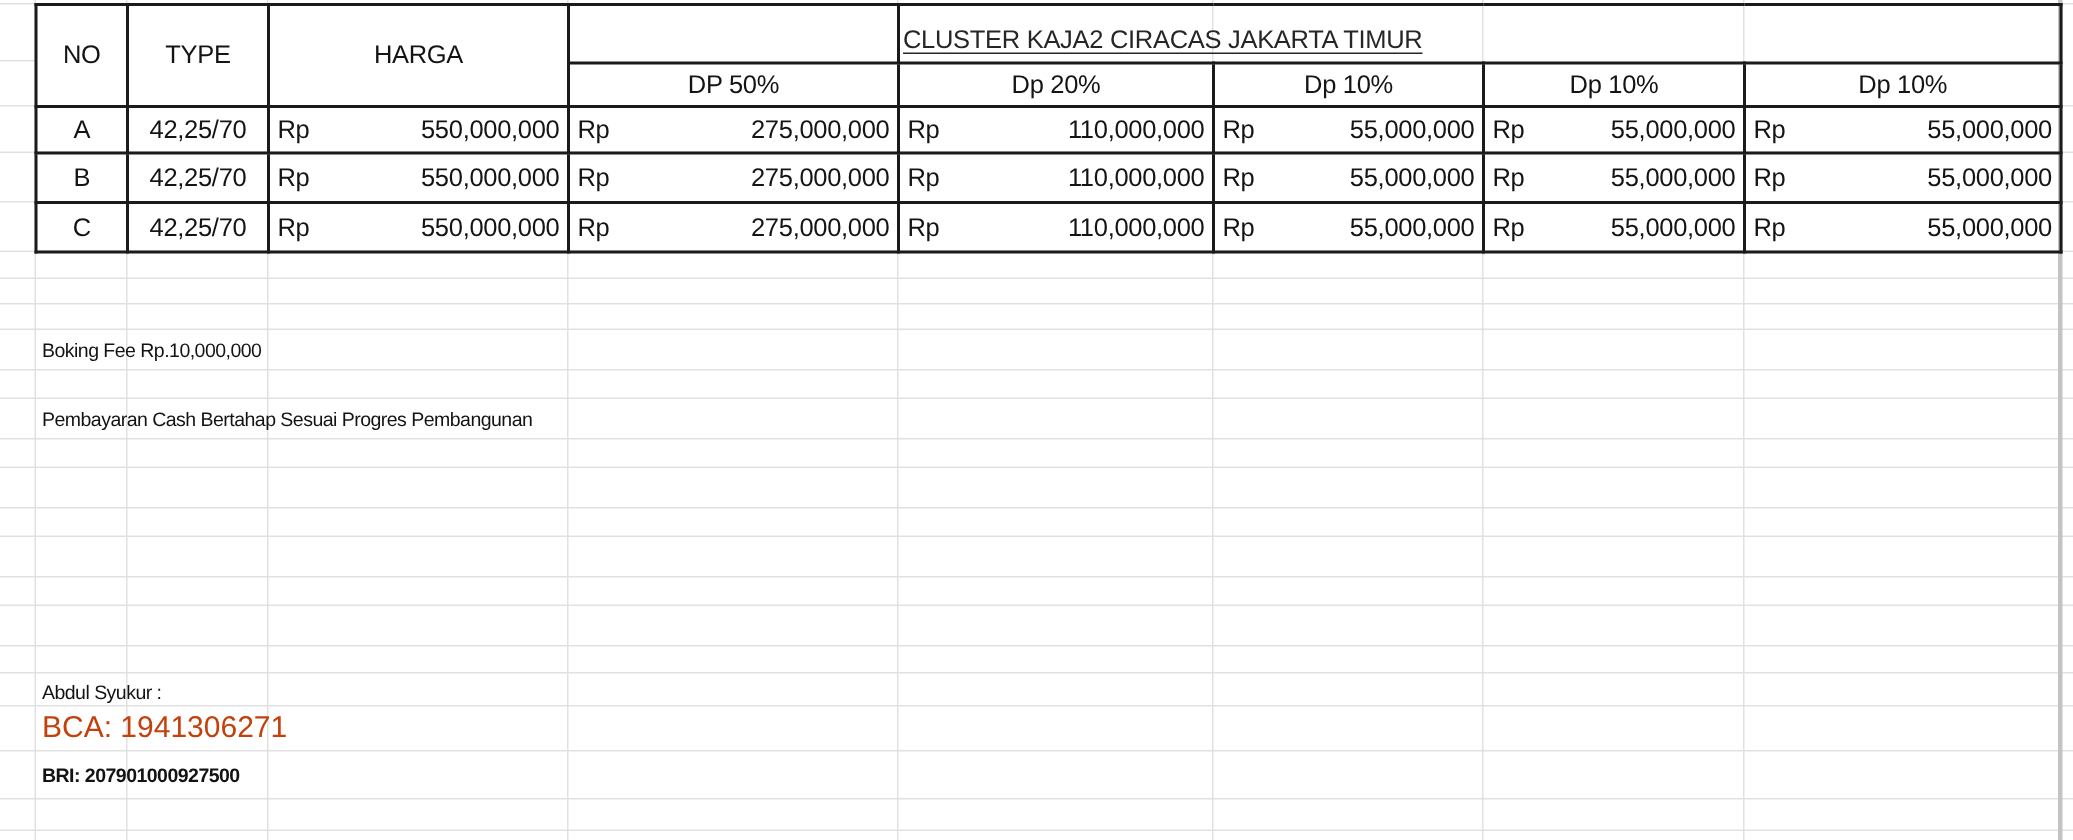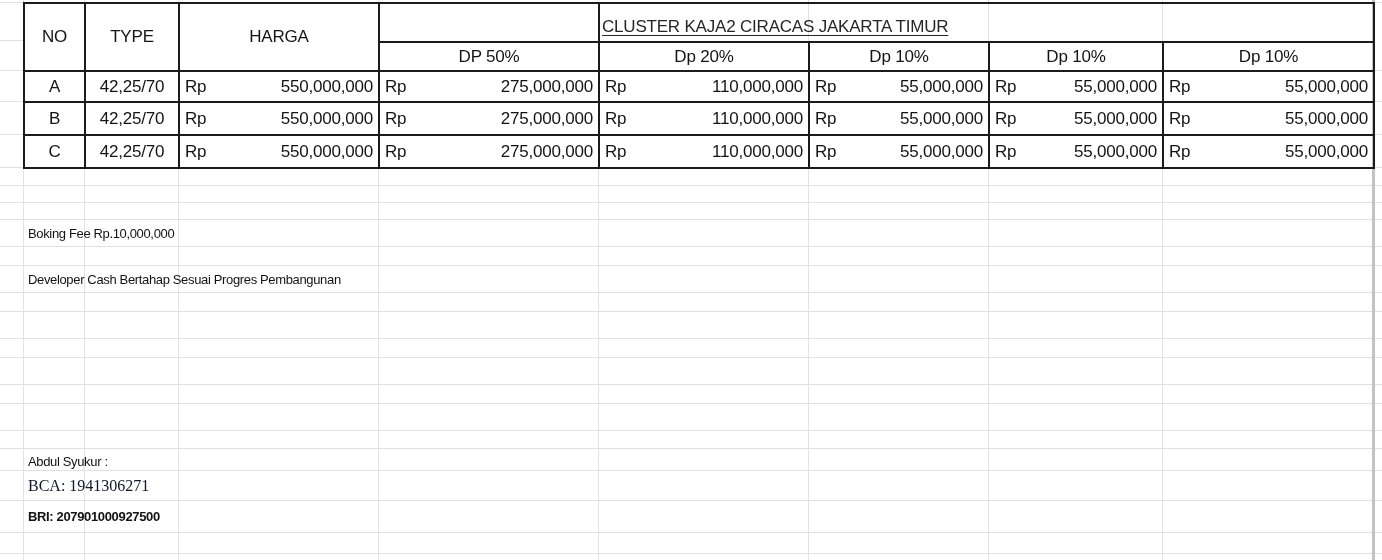--- a/index.html
+++ b/index.html
@@ -48,21 +48,21 @@
   tr.r-dp{height:29px;}
   tr.r-a{height:31px;}
   tr.r-b{height:33px;}
   tr.r-c{height:33px;}
 
   
   .note{
     position:absolute;left:28px;height:17px;line-height:17px;
     font-size:13px;color:#131313;letter-spacing:-0.35px;white-space:nowrap;
   }
-  .note-light{color:#0f172a;font-size:16px;letter-spacing:0;font-family:Liberation Serif, serif;}
+  .note-light{color:#c2410c;font-size:20px;letter-spacing:0;}
   .note-bold{font-weight:bold;}
 </style>
 </head>
 <body>
 
 <div class="sheet">
 
   <div id="gridlines">
       <div class="gl-v" style="left: 23px;"></div>
       <div class="gl-v" style="left: 84px;"></div>
@@ -246,19 +246,19 @@
             <div class="money">
         <span class="rp">Rp</span>
         <span class="val">55,000,000</span>
             </div>
           </td>
     </tr>
     </tbody>
   </table>
 
   <div class="note" style="top:225px">Boking Fee Rp.10,000,000</div>
-  <div class="note" style="top:271px">Developer Cash Bertahap Sesuai Progres Pembangunan</div>
+  <div class="note" style="top:271px">Pembayaran Cash Bertahap Sesuai Progres Pembangunan</div>
 
   <div class="note" style="top:453px">Abdul Syukur :</div>
   <div class="note note-light" style="top:477px">BCA: 1941306271</div>
   <div class="note note-bold" style="top:508px">BRI: 207901000927500</div>
 
 </div>
 
 </body></html>

